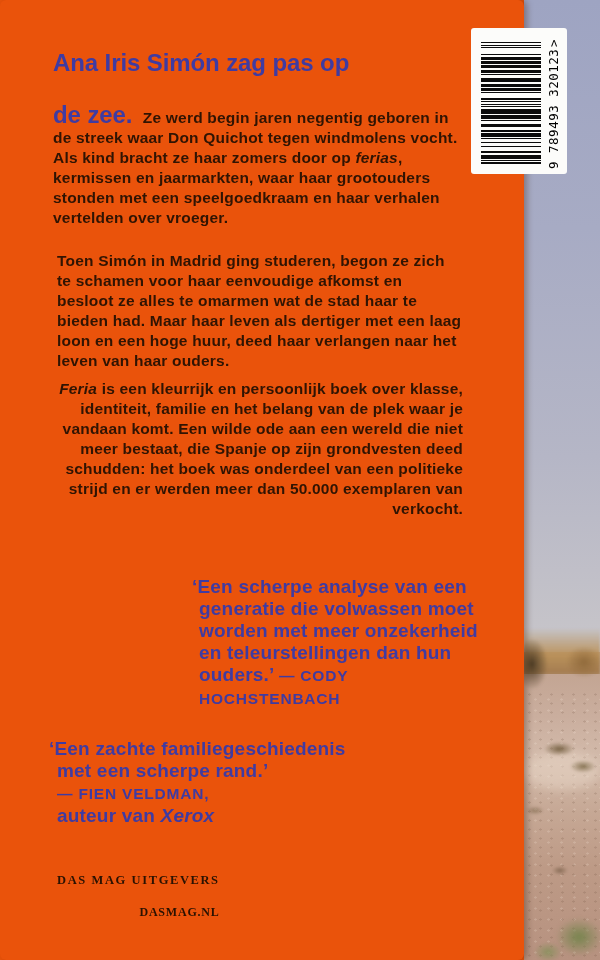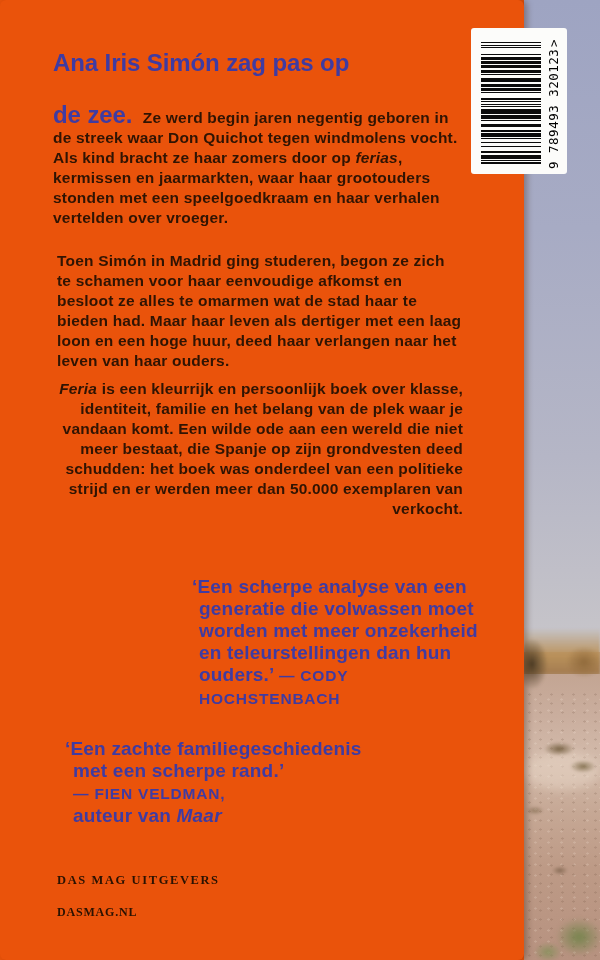--- a/index.html
+++ b/index.html
@@ -49,25 +49,25 @@
         color:#301403; font-size:15.5px; line-height:20px; letter-spacing:.2px; font-weight:bold; }
   .hl { color:#3F3BA2; font-weight:bold; font-size:24px; line-height:26px; letter-spacing:-.1px; margin-right:6px; }
   .pbody { position:absolute; left:53px; width:406px; margin:4px;
         color:#301403; font-size:15.5px; line-height:20px; letter-spacing:.2px; font-weight:bold; }
   .p2 { top:247px; }
   .p3 { top:375px;text-align:right; }
 
   .quote { position:absolute; margin:0; color:#3F3BA2; font-weight:bold;
            font-size:19px; line-height:22px; letter-spacing:.2px; }
   .q1 { left:199px; top:576px; width:288px; text-indent:-7px; }
-  .q2 { left:57px; top:738px; width:310px; text-indent:-8px;margin-left:16px; }
+  .q2 { left:57px; top:738px; width:310px; text-indent:-8px; }
   .attr { font-size:15.5px; letter-spacing:.8px;text-align:center; }
 
   .publisher { position:absolute; left:57px; top:873px; color:#2a1202;
-               font-family:"Liberation Serif", serif; }
+               font-family:"Liberation Serif", serif;text-align:right; }
   .pub1 { font-size:12.5px; font-weight:bold; letter-spacing:1.6px; }
   .pub2 { font-size:12px; font-weight:bold; letter-spacing:.8px; margin-top:17px; }
 
   
   .barcode { position:absolute; left:471px; top:28px; width:96px; height:146px;
              background:#fcfcfa; border-radius:3px; }
   .bars { position:absolute; left:10px; top:14px; width:60px; height:122px;
           display:flex; flex-direction:column; }
   .bars div { width:100%; flex:1; }
   .m1 { background:#0b0b0b; }
@@ -103,21 +103,21 @@
 
     <p class="p1"><span class="hl"><span>Ana Iris Simón zag pas op</span><br><br><span>de zee.</span></span>
       <span>Ze werd begin jaren negentig geboren in de streek waar Don Quichot tegen windmolens vocht. Als kind bracht ze haar zomers door op </span><em>ferias</em><span>, kermissen en jaarmarkten, waar haar grootouders stonden met een speelgoedkraam en haar verhalen vertelden over vroeger.</span></p>
 
     <p class="pbody p2">Toen Simón in Madrid ging studeren, begon ze zich te schamen voor haar eenvoudige afkomst en besloot ze alles te omarmen wat de stad haar te bieden had. Maar haar leven als dertiger met een laag loon en een hoge huur, deed haar verlangen naar het leven van haar ouders.</p>
 
     <p class="pbody p3"><em>Feria</em><span> is een kleurrijk en persoonlijk boek over klasse, identiteit, familie en het belang van de plek waar je vandaan komt. Een wilde ode aan een wereld die niet meer bestaat, die Spanje op zijn grondvesten deed schudden: het boek was onderdeel van een politieke strijd en er werden meer dan 50.000 exemplaren van verkocht.</span></p>
 
     <div class="quote q1"><span>‘Een scherpe analyse van een generatie die volwassen moet worden met meer onzekerheid en teleurstellingen dan hun ouders.’ </span><span class="attr">— CODY HOCHSTENBACH</span></div>
 
-    <div class="quote q2"><span>‘Een zachte familiegeschiedenis met een scherpe rand.’</span><br><span class="attr">— FIEN VELDMAN,</span><br><span>auteur van </span><em>Maar</em></div>
+    <div class="quote q2"><span>‘Een zachte familiegeschiedenis met een scherpe rand.’</span><br><span class="attr">— FIEN VELDMAN,</span><br><span>auteur van </span><em>Xerox</em></div>
 
     <div class="publisher">
       <div class="pub1">DAS MAG UITGEVERS</div>
       <div class="pub2">DASMAG.NL</div>
     </div>
   </div>
 
   <div class="barcode">
     <div class="bars">
         <div class="m1"></div>

